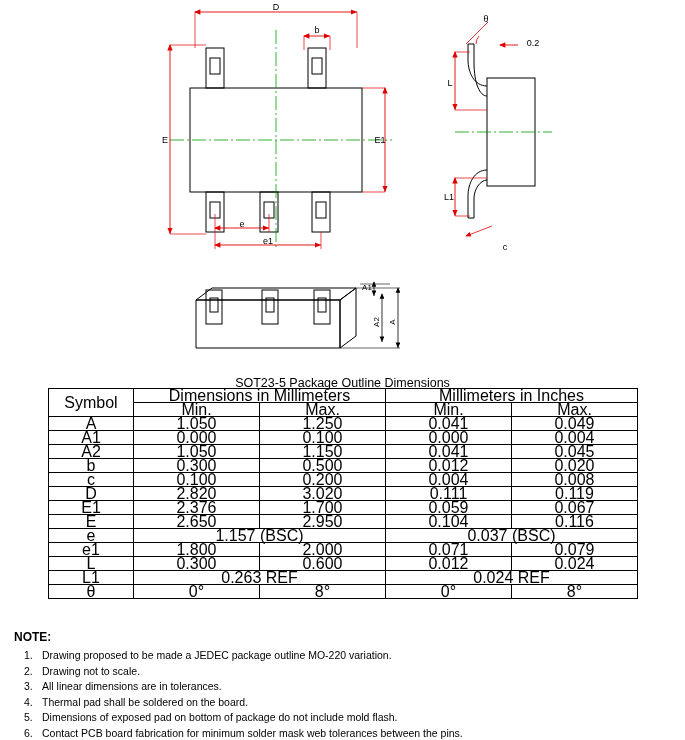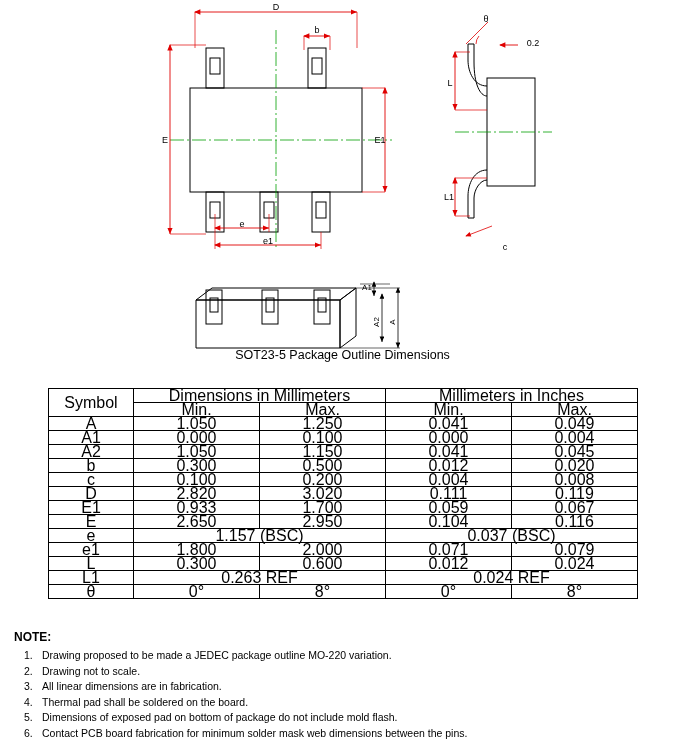--- a/index.html
+++ b/index.html
@@ -31,21 +31,21 @@
   .drawing svg {
     position: absolute;
     left: 0;
     top: 0;
   }
 
   
   .caption {
     position: absolute;
     left: 0;
-    top: 348px;
+    top: 376px;
     width: 685px;
     text-align: center;
     font-size: 12.5px;
     color: #000;
   }
 
   
   .table-wrap {
     position: absolute;
     left: 48px;
@@ -323,21 +323,21 @@
           </tr>
           <tr>
             <td class="sym">D</td>
             <td>2.820</td>
             <td>3.020</td>
             <td>0.111</td>
             <td>0.119</td>
           </tr>
           <tr>
             <td class="sym">E1</td>
-            <td>0.933</td>
+            <td>2.376</td>
             <td>1.700</td>
             <td>0.059</td>
             <td>0.067</td>
           </tr>
           <tr>
             <td class="sym">E</td>
             <td>2.650</td>
             <td>2.950</td>
             <td>0.104</td>
             <td>0.116</td>
@@ -383,30 +383,30 @@
         <div class="note-row">
           <div class="note-num">1.</div>
           <div class="note-text">Drawing proposed to be made a JEDEC package outline MO-220 variation.</div>
         </div>
         <div class="note-row">
           <div class="note-num">2.</div>
           <div class="note-text">Drawing not to scale.</div>
         </div>
         <div class="note-row">
           <div class="note-num">3.</div>
-          <div class="note-text">All linear dimensions are in fabrication.</div>
+          <div class="note-text">All linear dimensions are in tolerances.</div>
         </div>
         <div class="note-row">
           <div class="note-num">4.</div>
           <div class="note-text">Thermal pad shall be soldered on the board.</div>
         </div>
         <div class="note-row">
           <div class="note-num">5.</div>
           <div class="note-text">Dimensions of exposed pad on bottom of package do not include mold flash.</div>
         </div>
         <div class="note-row">
           <div class="note-num">6.</div>
-          <div class="note-text">Contact PCB board fabrication for minimum solder mask web dimensions between the pins.</div>
+          <div class="note-text">Contact PCB board fabrication for minimum solder mask web tolerances between the pins.</div>
         </div>
       </div>
   </div>
 
 </div>
 
 </body></html>

